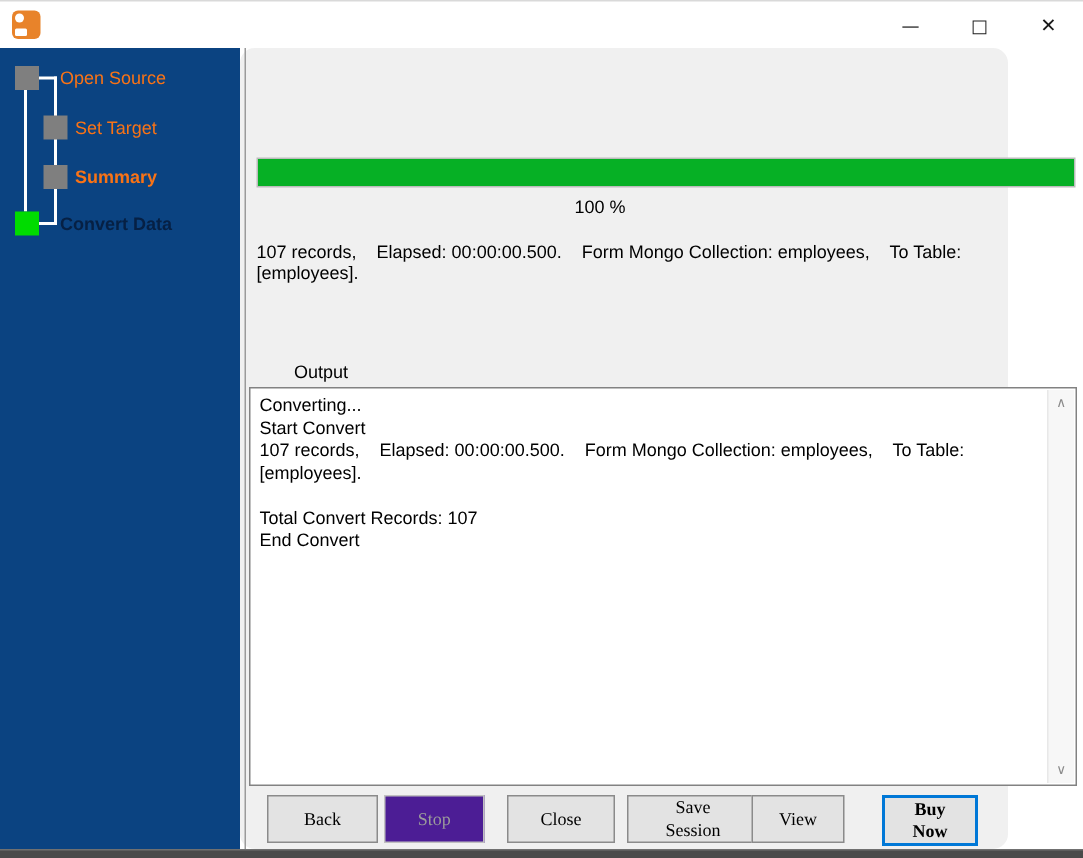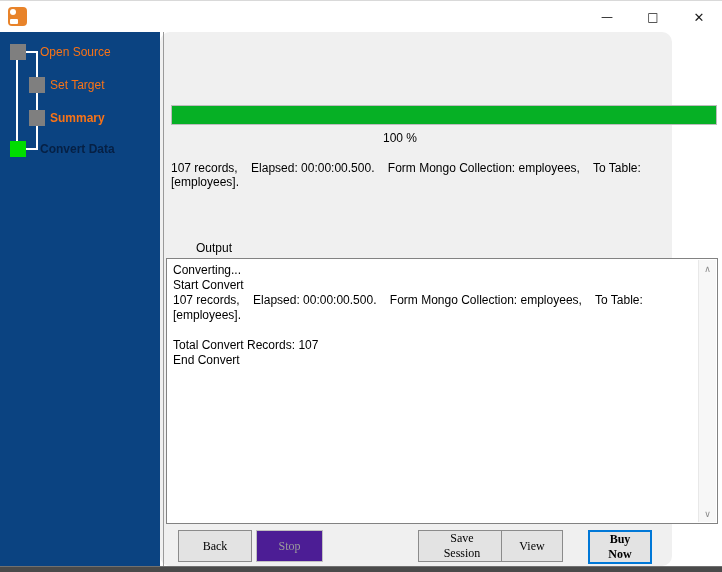--- a/index.html
+++ b/index.html
@@ -129,20 +129,21 @@
 End Convert</div>
       <div class="vscrollbar">
         <div class="sb-arrow up">∧</div>
         <div class="sb-arrow down">∨</div>
       </div>
     </div>
 
     <div class="btnrow">
       <button class="btn btn-back">Back</button>
       <button class="btn btn-stop" disabled="">Stop</button>
+      <button class="btn btn-close">Close</button>
       <button class="btn btn-save">Save Session</button>
       <button class="btn btn-view">View</button>
       <button class="btn btn-buy">Buy Now</button>
     </div>
   </div>
 
   <div class="bottom-edge"></div>
 </div>
 
 </body></html>

